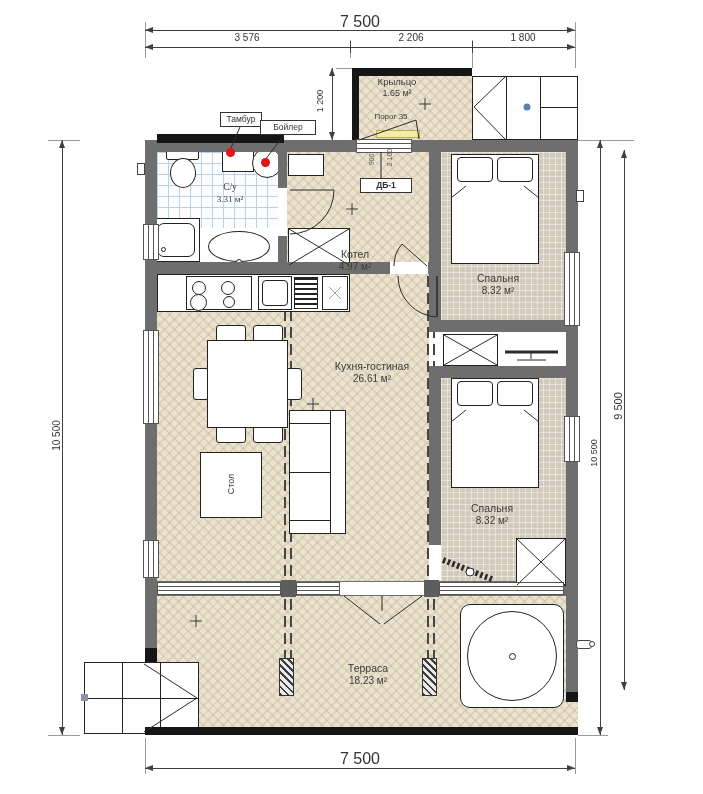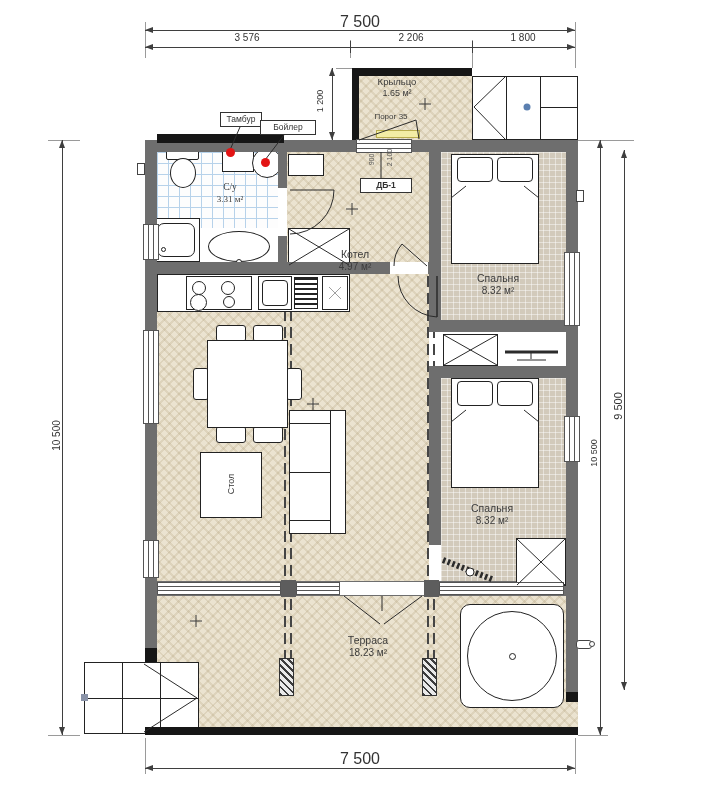--- a/index.html
+++ b/index.html
@@ -217,25 +217,29 @@
     <span class="area" style="font-size:9px;">3.31 м²</span>
   </div>
   <div class="lbl" style="left:318px;top:248px;width:74px;">
     <span>Котел</span>
     <span class="area">4.97 м²</span>
   </div>
   <div class="lbl" style="left:458px;top:272px;width:80px;">
     <span>Спальня</span>
     <span class="area">8.32 м²</span>
   </div>
+  <div class="lbl" style="left:322px;top:360px;width:100px;">
+    <span>Кухня-гостиная</span>
+    <span class="area">26.61 м²</span>
+  </div>
   <div class="lbl" style="left:452px;top:502px;width:80px;">
     <span>Спальня</span>
     <span class="area">8.32 м²</span>
   </div>
-  <div class="lbl" style="left:328px;top:634px;width:80px;">
+  <div class="lbl" style="left:328px;top:662px;width:80px;">
     <span>Терраса</span>
     <span class="area">18.23 м²</span>
   </div>
   <div class="vlbl" style="left:191px;top:479px;font-size:9px;">Стол</div>
 
   <div class="tag" style="left:220px;top:112px;width:42px;height:15px;line-height:13px;">Тамбур</div>
   <div class="tag" style="left:260px;top:120px;width:56px;height:15px;line-height:13px;">Бойлер</div>
   <div class="reddot" style="left:226px;top:148px;"></div>
   <div class="reddot" style="left:261px;top:158px;"></div>
   <div class="tag" style="left:360px;top:178px;width:52px;height:15px;line-height:13px;font-weight:bold;">ДБ-1</div>

